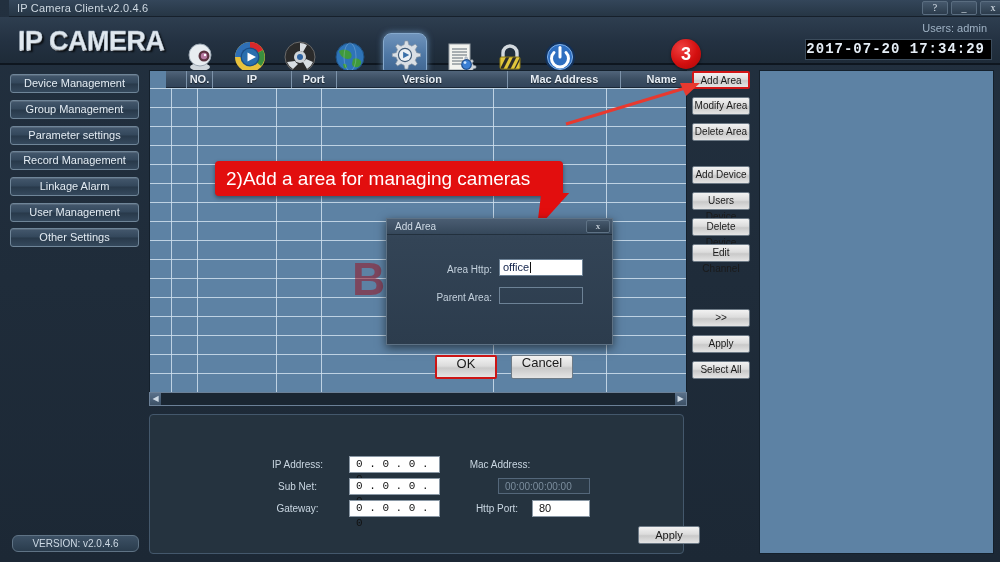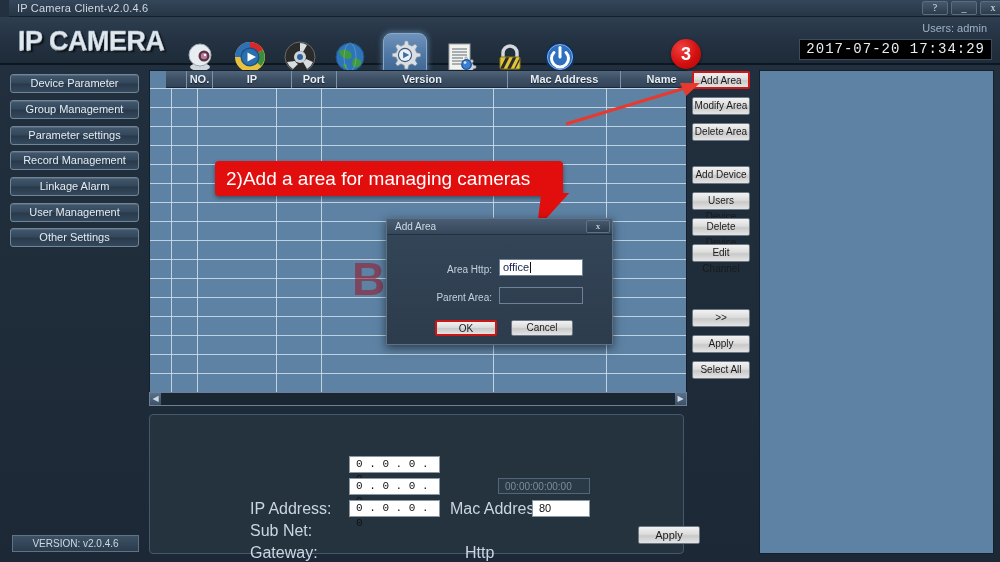--- a/index.html
+++ b/index.html
@@ -62,37 +62,38 @@
   }
   .userlabel {
     position:absolute; right:13px; top:5px;
     font-size:11px; color:#9fb2c4;
   }
   .clock {
     position:absolute; right:8px; top:22px;
     background:#000; color:#e6eef6;
     font-family:"Liberation Mono", monospace;
     font-size:14px; letter-spacing:1px;
-    padding:1px 6px 2px 6px;
+    padding:1px 6px 2px 0;
     border:1px solid #3c4c5c;
+    font-weight:bold;
   }
 
   
   .sidebar { position:absolute; left:0; top:67px; width:148px; height:495px; }
   .sbtn {
     position:absolute; left:10px; width:129px; height:19px;
     background:linear-gradient(180deg,#44586d 0%, #33475b 48%, #28394a 52%, #35495d 100%);
     border:1px solid #6f8598; border-radius:3px;
     color:#e4ecf3; font-size:11px; text-align:center; line-height:17px;
     box-shadow:inset 0 1px 0 rgba(255,255,255,.10);
   }
   .version-btn {
     position:absolute; left:12px; top:468px; width:127px; height:17px;
     background:linear-gradient(180deg,#3d5165 0%, #2a3c4d 100%);
-    border:1px solid #5f7385; border-radius:0;
+    border:1px solid #5f7385; border-radius:6px;
     color:#cdd9e4; font-size:10px; text-align:center; line-height:15px;
   }
 
   
   .gridpanel {
     position:absolute; left:149px; top:70px; width:538px; height:334px;
     background:#5d82a4; border:1px solid #14202c;
   }
   .gridhead {
     position:absolute; left:16px; top:0; width:100%; height:17px;
@@ -133,21 +134,21 @@
   .preview {
     position:absolute; left:759px; top:70px; width:235px; height:484px;
     background:#5d82a4; border:1px solid #14202c;
   }
 
   
   .formpanel {
     position:absolute; left:149px; top:414px; width:535px; height:140px;
     background:#25333f; border:1px solid #44586c; border-radius:4px;
   }
-  .flabel { position:absolute; font-size:16px; color:#c9d6e1; text-align:left;margin-top:41px; }
+  .flabel { position:absolute; font-size:10px; color:#c9d6e1; text-align:center; }
   .finput {
     position:absolute; background:#fff; border:1px solid #8a98a5;
     font-family:"Liberation Mono", monospace; font-size:11px; color:#111;
     line-height:15px; padding-left:6px;
   }
   .finput.disabled {
     background:#2b3a47; border:1px solid #54677a; color:#7b8d9d;
     font-family:"Liberation Sans", sans-serif; font-size:10px;margin-left:40px;
   }
   .applybtn {
@@ -191,24 +192,24 @@
   .dlg-input {
     position:absolute; background:#fff; border:1px solid #6d8296;
     font-size:11px; color:#12224a; line-height:15px; padding-left:3px;
   }
   .dlg-input.ghost { background:transparent; border:1px solid #6d8296; }
   .caret {
     display:inline-block; width:1px; height:11px; background:#111;
     vertical-align:-2px; margin-left:1px;
   }
   .dlg-btn {
-    position:absolute; width:62px; height:16px;
+    position:absolute; width:62px; height:24px;
     background:linear-gradient(180deg,#f2f2f2 0%, #dcdcdc 45%, #c9c9c9 55%, #e4e4e4 100%);
     border:1px solid #6d7a86; border-radius:2px;
-    color:#1a1a1a; font-size:10px; text-align:center; line-height:14px;
+    color:#1a1a1a; font-size:13px; text-align:center; line-height:14px;margin-top:35px;
   }
   .dlg-btn.hl { border:2px solid #cc1515; }
 
   
   .callout {
     position:absolute; left:215px; top:161px; width:348px; height:35px;
     background:#e20e0e; border-radius:4px;
     color:#fff; font-size:19px; line-height:35px; padding-left:11px;
     box-shadow:0 2px 4px rgba(0,0,0,.4);
   }
@@ -347,21 +348,21 @@
         </svg>
       </div>
 
     </div>
 
     <div class="userlabel">Users: admin</div>
     <div class="clock">2017-07-20  17:34:29</div>
   </div>
 
   <div class="sidebar">
-    <div class="sbtn" style="top:7px">Device Parameter</div>
+    <div class="sbtn" style="top:7px">Device Management</div>
     <div class="sbtn" style="top:33px">Group Management</div>
     <div class="sbtn" style="top:59px">Parameter settings</div>
     <div class="sbtn" style="top:84px">Record Management</div>
     <div class="sbtn" style="top:110px">Linkage Alarm</div>
     <div class="sbtn" style="top:136px">User Management</div>
     <div class="sbtn" style="top:161px">Other Settings</div>
     <div class="version-btn">VERSION: v2.0.4.6</div>
   </div>
 
   <div class="gridpanel">

